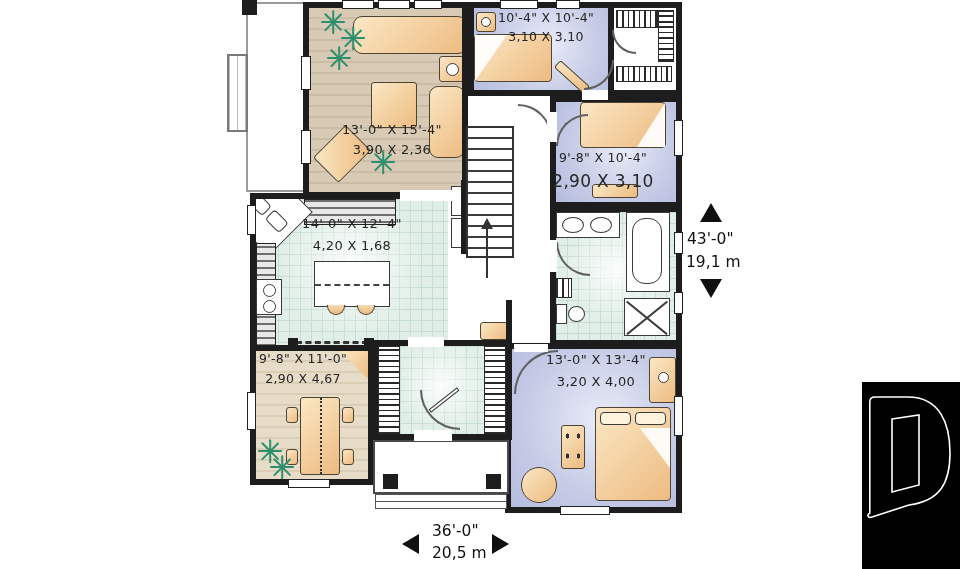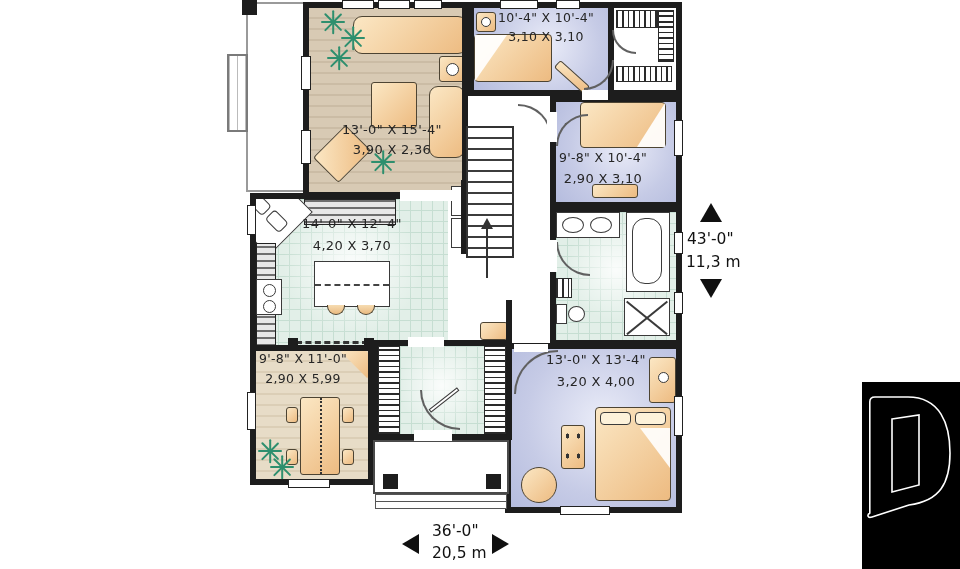--- a/index.html
+++ b/index.html
@@ -113,21 +113,21 @@
   </div>
   <div class="arc arc-bl" style="left:612px;top:30px;width:24px;height:24px"></div>
 
   <div class="room floor-lav" style="left:550px;top:96px;width:132px;height:112px">
     <div class="furn" style="left:24px;top:0px;width:86px;height:46px;border-radius:4px">
       <div class="fold" style="right:0;top:0;border-bottom:44px solid rgba(255,255,255,.92);border-left:28px solid transparent"></div>
     </div>
     <div class="furn" style="left:36px;top:82px;width:46px;height:14px"></div>
   </div>
   <div class="label" style="left:603px;top:150px;font-size:12.5px">9'-8" X 10'-4"</div>
-  <div class="label" style="left:603px;top:171px;font-size:13px">2,90 X 3,10</div>
+  <div class="label" style="left:603px;top:171px;font-size:17px">2,90 X 3,10</div>
 
   <div class="room floor-tile" style="left:550px;top:206px;width:132px;height:140px">
     <div class="wfurn" style="left:0;top:0;width:64px;height:26px"></div>
     <div class="ell" style="left:6px;top:5px;width:22px;height:16px"></div>
     <div class="ell" style="left:34px;top:5px;width:22px;height:16px"></div>
     <div class="wfurn" style="left:70px;top:0;width:44px;height:80px">
       <div class="wfurn" style="left:5px;top:5px;width:30px;height:66px;border-radius:13px;border-width:1.3px"></div>
     </div>
     <div class="hatch-v" style="left:0;top:66px;width:16px;height:20px"></div>
     <div class="wfurn" style="left:0;top:92px;width:11px;height:20px"></div>
@@ -163,21 +163,21 @@
       <div class="ell" style="left:6px;top:4px;width:13px;height:13px"></div>
       <div class="ell" style="left:6px;top:20px;width:13px;height:13px"></div>
     </div>
     <div class="wfurn" style="left:58px;top:62px;width:76px;height:46px;overflow:visible">
       <div class="abs" style="left:0;top:22px;width:100%;border-top:2px dashed #444"></div>
       <div class="stool" style="left:12px;top:43px;width:18px;height:10px"></div>
       <div class="stool" style="left:42px;top:43px;width:18px;height:10px"></div>
     </div>
   </div>
   <div class="label" style="left:352px;top:216px">14'-0" X 12'-4"</div>
-  <div class="label" style="left:352px;top:238px">4,20 X 3,70</div>
+  <div class="label" style="left:352px;top:238px">4,20 X 1,68</div>
   <div class="dash" style="left:296px;top:341px;width:72px"></div>
   <div class="wall" style="left:288px;top:338px;width:10px;height:10px"></div>
   <div class="wall" style="left:364px;top:338px;width:10px;height:10px"></div>
 
   <div class="room floor-wood-light" style="left:250px;top:345px;width:124px;height:140px">
     <div class="furn" style="left:84px;top:0;width:28px;height:28px;clip-path:polygon(0 0,100% 0,100% 100%);border:none"></div>
     <div class="furn" style="left:44px;top:46px;width:40px;height:78px">
       <div class="abs" style="left:50%;top:0;height:100%;border-left:2px dotted #333"></div>
     </div>
     <div class="furn" style="left:30px;top:56px;width:12px;height:16px"></div>
@@ -191,21 +191,21 @@
         <i></i>
       </div>
     <div class="plant" style="left:14px;top:104px">
         <i></i>
         <i></i>
         <i></i>
         <i></i>
       </div>
   </div>
   <div class="label" style="left:303px;top:351px;font-size:12.5px">9'-8" X 11'-0"</div>
-  <div class="label" style="left:303px;top:371px;font-size:12.5px">2,90 X 5,99</div>
+  <div class="label" style="left:303px;top:371px;font-size:12.5px">2,90 X 4,67</div>
 
   <div class="room floor-tile" style="left:372px;top:340px;width:140px;height:100px">
     <div class="hatch-h" style="left:0;top:0;width:22px;height:88px"></div>
     <div class="hatch-h" style="left:106px;top:0;width:22px;height:88px"></div>
   </div>
   <div class="arc arc-bl" style="left:420px;top:390px;width:40px;height:40px"></div>
   <div class="wfurn" style="left:426px;top:398px;width:36px;height:4px;transform:rotate(-38deg);z-index:5"></div>
 
   <div class="abs" style="left:373px;top:440px;width:136px;height:54px;background:#fff;border:2px solid #4a4a4a;z-index:2">
     <div class="wall" style="left:8px;top:32px;width:15px;height:15px"></div>
@@ -247,21 +247,21 @@
   <div class="gap" style="left:400px;top:190px;width:52px;height:11px"></div>
   <div class="gap" style="left:408px;top:337px;width:36px;height:10px"></div>
   <div class="gap" style="left:414px;top:430px;width:38px;height:11px"></div>
   <div class="gap" style="left:547px;top:240px;width:10px;height:32px"></div>
   <div class="gap" style="left:514px;top:344px;width:34px;height:8px"></div>
   <div class="gap" style="left:547px;top:112px;width:10px;height:30px"></div>
   <div class="gap" style="left:582px;top:90px;width:26px;height:10px"></div>
 
   <div class="tri tri-up" style="left:700px;top:203px"></div>
   <div class="dim" style="left:687px;top:230px">43'-0"</div>
-  <div class="dim" style="left:686px;top:253px">11,3 m</div>
+  <div class="dim" style="left:686px;top:253px">19,1 m</div>
   <div class="tri tri-down" style="left:700px;top:279px"></div>
 
   <div class="tri tri-left" style="left:402px;top:534px"></div>
   <div class="dim" style="left:432px;top:522px">36'-0"</div>
   <div class="dim" style="left:432px;top:544px">20,5 m</div>
   <div class="tri tri-right" style="left:492px;top:534px"></div>
 
   <div class="logo" style="left:862px;top:382px;width:98px;height:187px">
     <svg width="98" height="187" viewBox="0 0 98 187">
       <path d="M13 15 L46 15 C78 15 88 42 88 71 C88 101 78 119 47 123 L10 135 C5.5 136.5 4.8 133 7.8 131 L7.8 20 C7.8 16.5 9.8 15 13 15 Z" fill="none" stroke="#ffffff" stroke-width="1.6"></path>

